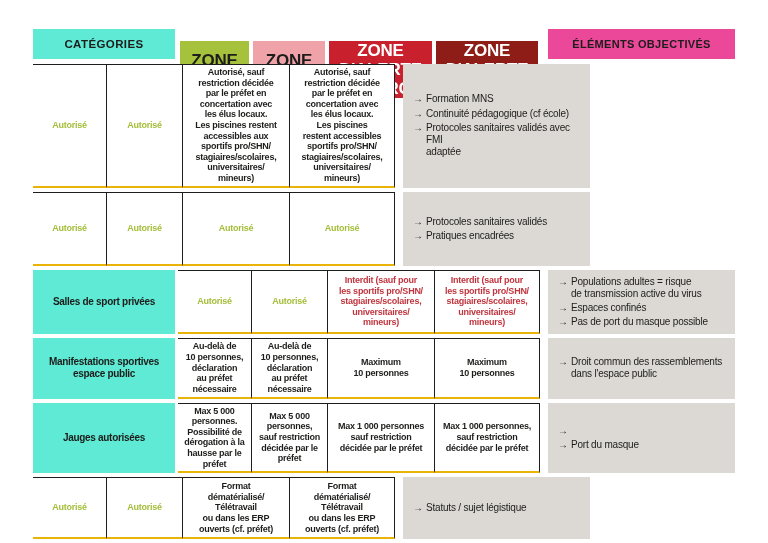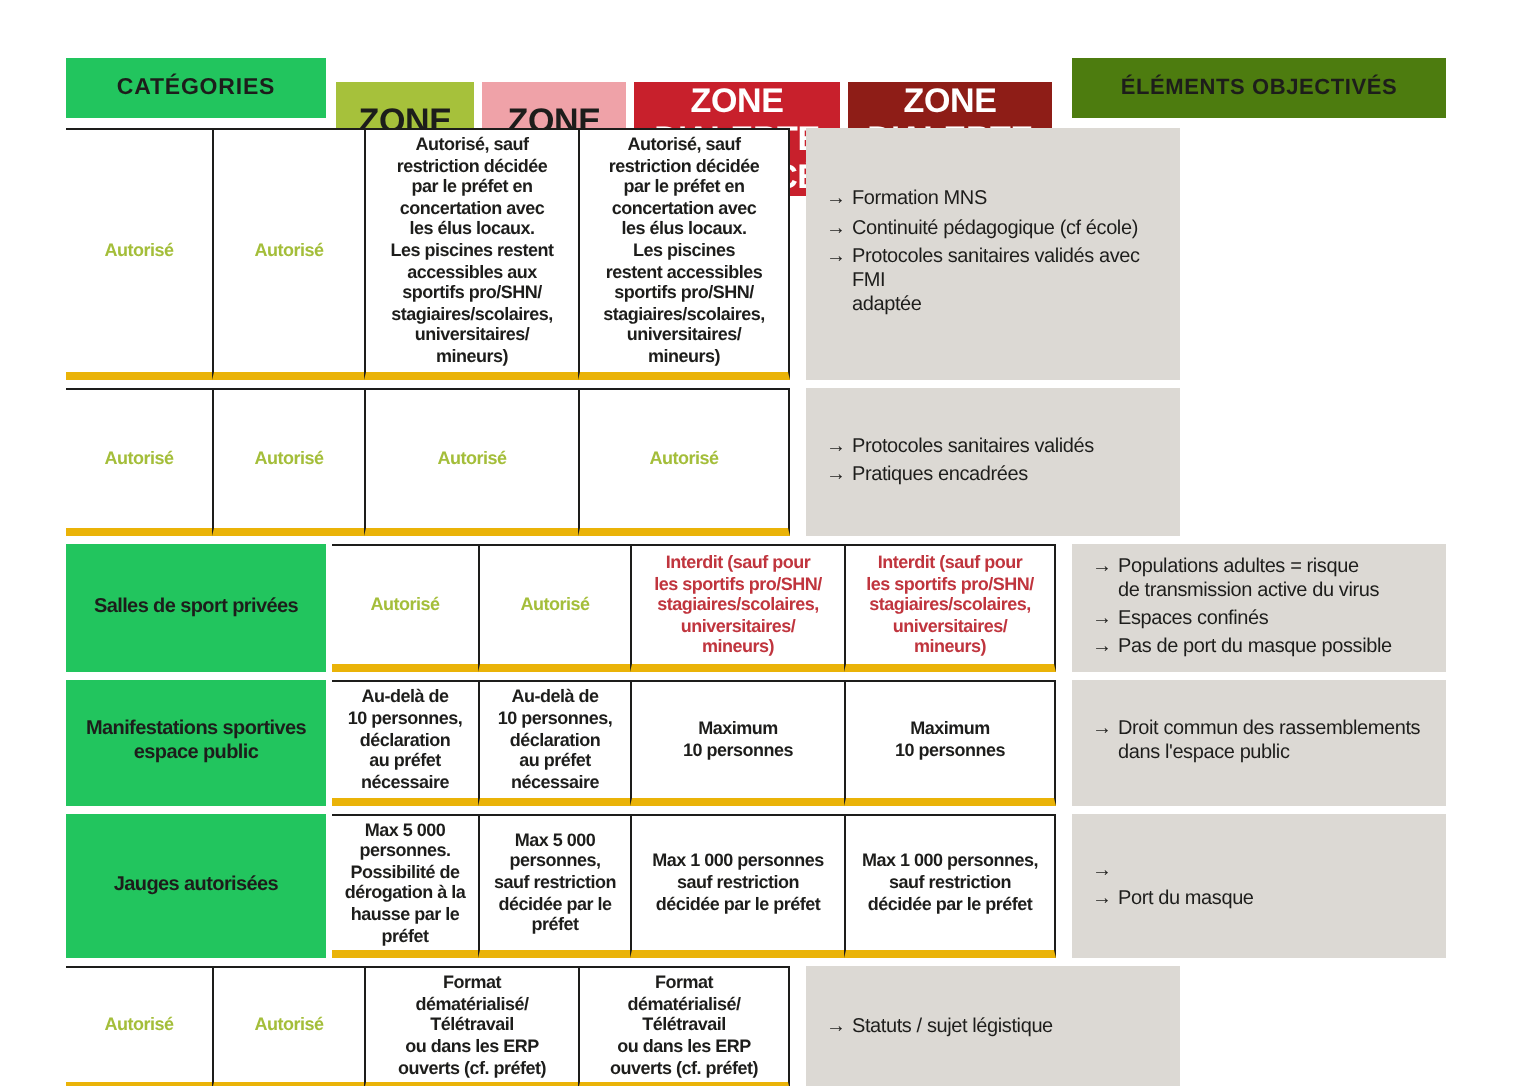--- a/index.html
+++ b/index.html
@@ -6,51 +6,51 @@
   body {
     width:768px; height:543px; background:#ffffff;
     font-family:"Liberation Sans", sans-serif; color:#1d1d1b;
     position:relative; overflow:hidden;
   }
   .table-wrap { position:absolute; left:33px; top:29px; }
   .trow { display:flex; align-items:stretch; margin-bottom:4px; }
 
   
   .col-cat {
-    width:130px; margin-right:3px; background:#22c55e;
+    width:142px; margin-right:3px; background:#5eead4;
     display:flex; flex-direction:column; justify-content:center; align-items:center;
     text-align:center; box-sizing:border-box; padding:3px 2px;
   }
   .cat-label { font-weight:bold; font-size:10px; line-height:1.2; letter-spacing:-0.3px; white-space:pre-line; }
   .cat-sub { font-weight:normal; font-size:9.6px; line-height:1.2; letter-spacing:-0.3px; white-space:pre-line; }
 
   
   .zone-grid { width:362px; display:grid; grid-template-columns:73px 76px 107px 106px; }
   .zone-cell {
     background:#ffffff; box-sizing:border-box;
-    border-top:1px solid #1d1d1b; border-bottom:4px solid #eab308; border-left:1px solid #1d1d1b;
+    border-top:1px solid #1d1d1b; border-bottom:2px solid #eab308; border-left:1px solid #1d1d1b;
     display:flex; align-items:center; justify-content:center;
     text-align:center; font-weight:bold; font-size:9px; line-height:1.18;
     letter-spacing:-0.25px; white-space:pre-line; padding:2px 1px;
   }
   .zone-cell:first-child { border-left:none; }
   .zone-cell:last-child { border-right:1px solid #1d1d1b; }
 
   
   .hdr { height:30px; margin-bottom:5px; }
   .hdr .col-cat { padding:0; }
   .hdr-cat-label { font-weight:bold; font-size:11.5px; letter-spacing:0.4px; }
   .zone-heads { width:362px; display:grid; grid-template-columns:73px 76px 107px 106px; }
   .zone-head {
     margin:12px 2px; display:flex; align-items:center; justify-content:center;
     text-align:center; font-weight:bold; font-size:17px; line-height:1.12;
     letter-spacing:-0.2px; white-space:pre-line;
   }
   .col-elem-head {
-    width:187px; margin-left:8px; background:#4d7c0f; box-sizing:border-box;
+    width:187px; margin-left:8px; background:#ec4899; box-sizing:border-box;
     display:flex; align-items:center; justify-content:center;
     font-weight:bold; font-size:11px; letter-spacing:0.3px;
   }
 
   
   .col-elem {
     width:187px; margin-left:8px; background:#dcd9d4; box-sizing:border-box;
     display:flex; flex-direction:column; justify-content:center;
     padding:5px 6px 5px 10px;
   }

